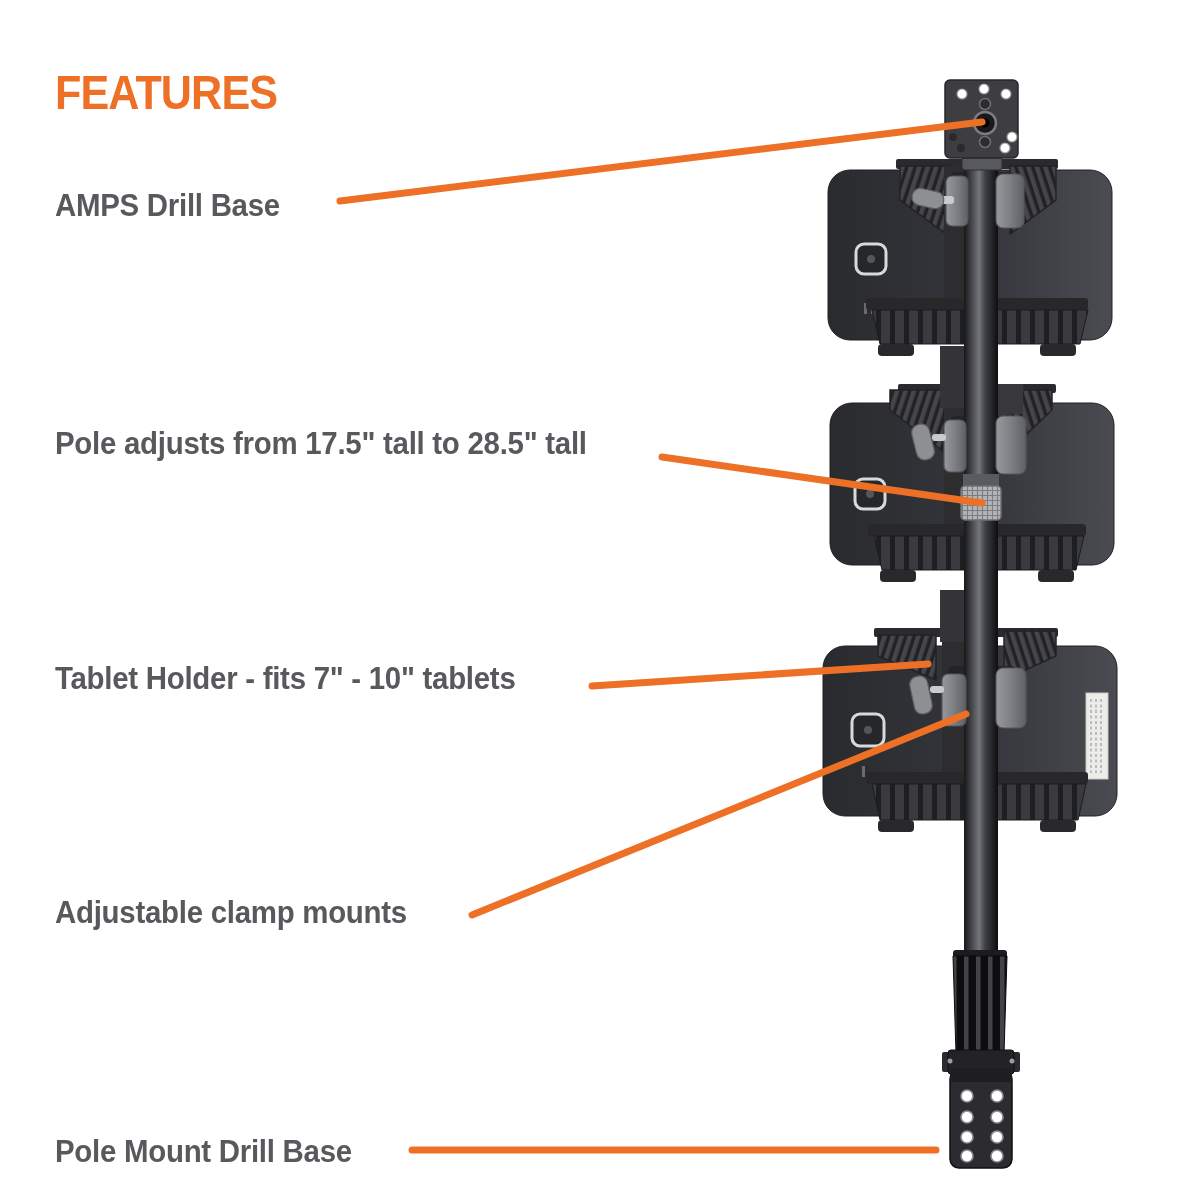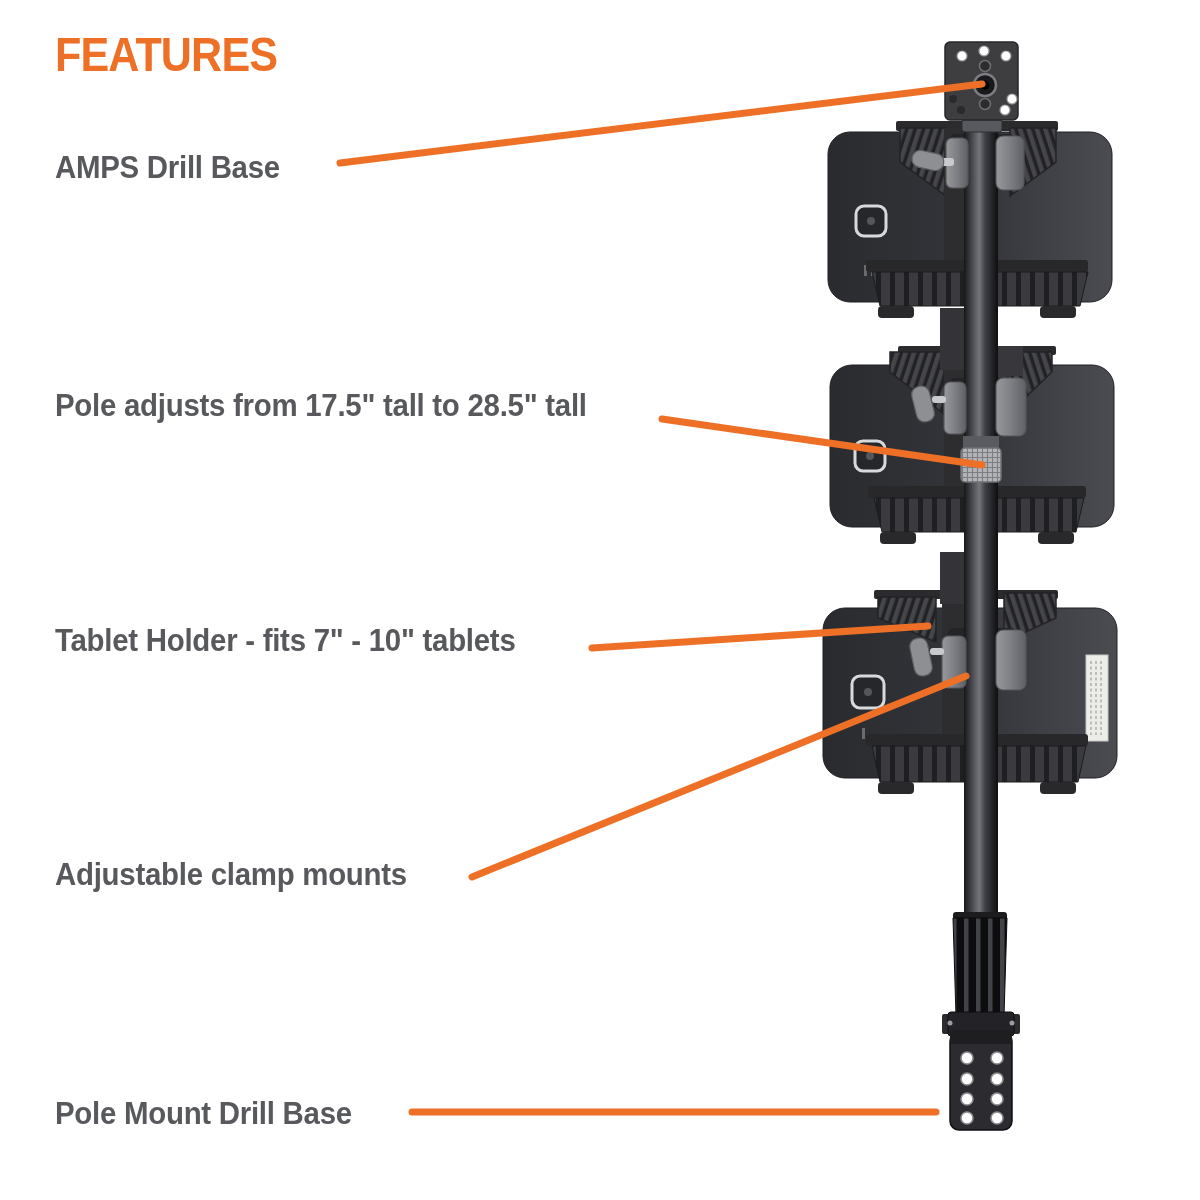--- a/index.html
+++ b/index.html
@@ -8,21 +8,21 @@
     --bg:#FFFFFF;
   }
   html,body{margin:0;padding:0;}
   body{
     width:1200px;height:1200px;
     background:var(--bg);
     font-family:"Liberation Sans", sans-serif;
     position:relative;
     overflow:hidden;
   }
-  .canvas{position:absolute;inset:0;width:1200px;height:980px;}
+  .canvas{position:absolute;inset:0;width:1200px;height:980px;margin-top:38px;}
   .title{
     position:absolute;left:55px;top:28px;
     font-size:49px;font-weight:700;color:var(--accent);
     letter-spacing:-1px;line-height:1.1;
     transform:scaleX(.88);transform-origin:left center;
     white-space:nowrap;
   }
   .callout-label{
     position:absolute;left:55px;
     font-size:32px;font-weight:700;color:var(--label);

